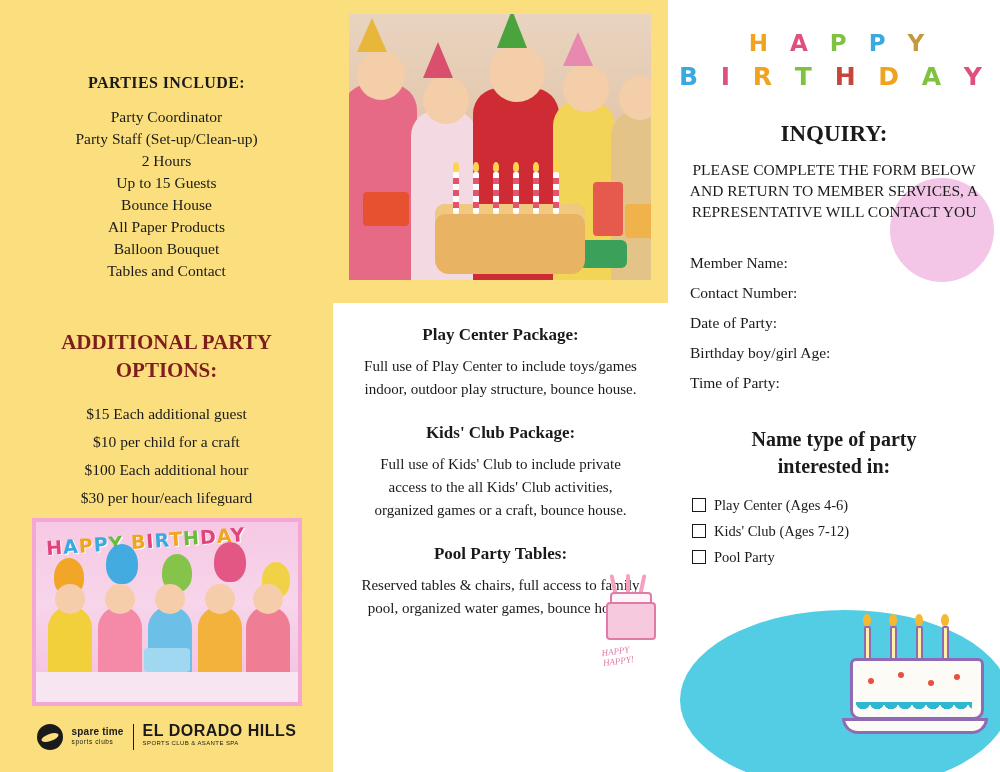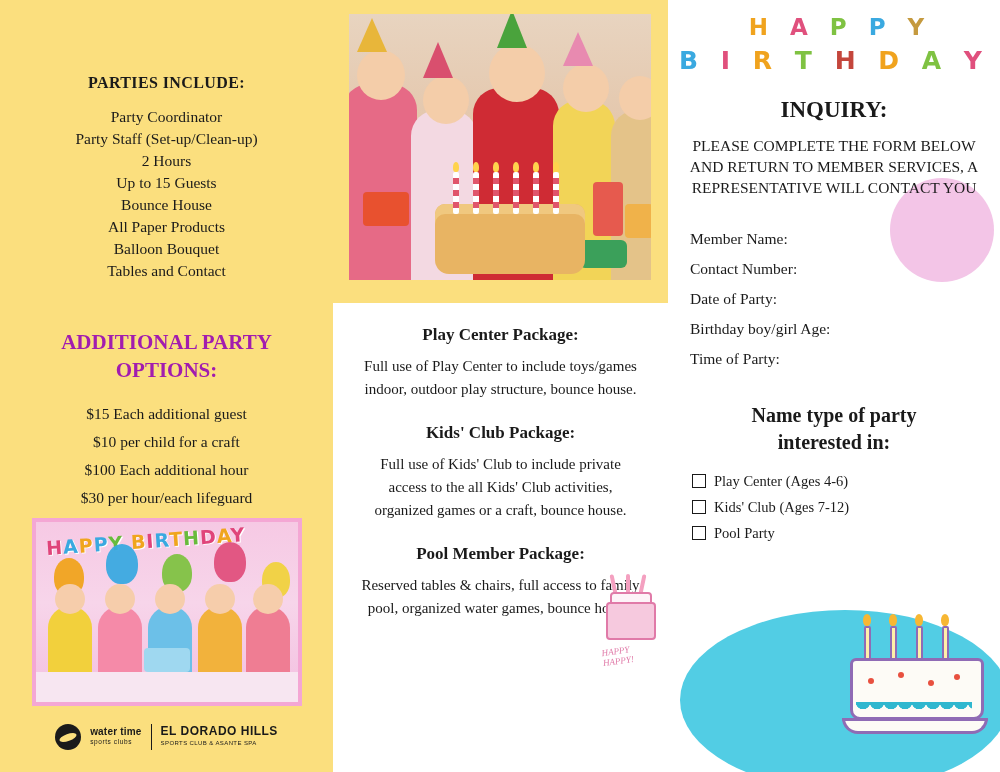--- a/index.html
+++ b/index.html
@@ -43,21 +43,21 @@
     color: #1a1a1a;
     line-height: 22px;
   }
   .include-list div {
     padding: 0;
   }
   .additional-title {
     text-align: center;
     font-weight: bold;
     font-size: 21px;
-    color: #a21caf;
+    color: #7f1d1d;
     line-height: 28px;
     margin-top: 46px;
   }
   .options-list {
     margin-top: 16px;
     text-align: center;
     font-size: 15.5px;
     color: #1a1a1a;
     line-height: 28px;
   }
@@ -167,21 +167,21 @@
   .logo-divider {
     width: 1px;
     height: 26px;
     background: #1a1a1a;
   }
   .logo-right-text {
     font-family: "Liberation Sans", sans-serif;
     text-align: left;
     line-height: 12px;
   }
-  .logo-right-text .r1 { font-size: 12px; font-weight: bold; letter-spacing: .5px; color:#1a1a1a; }
+  .logo-right-text .r1 { font-size: 16px; font-weight: bold; letter-spacing: .5px; color:#1a1a1a; }
   .logo-right-text .r2 { font-size: 6px; letter-spacing: .4px; color:#1a1a1a; }
 
   
   .panel-mid {
     width: 335px;
     height: 772px;
     background: #ffffff;
     position: relative;
     box-sizing: border-box;
   }
@@ -352,32 +352,32 @@
   }
   .hb-line {
     position: relative;
     text-align: center;
     font-family: "DejaVu Sans", sans-serif;
     font-weight: bold;
     letter-spacing: 7px;
     font-size: 23px;
     z-index: 3;
   }
-  .hb1 { margin-top: 14px; padding-left: 12px; }
+  .hb1 { margin-top: 30px; padding-left: 12px; }
   .hb2 { margin-top: 6px; font-size: 25px; }
   .hb-line span { display: inline-block; }
 
   .inquiry-title {
     position: relative;
     z-index: 3;
     text-align: center;
     font-weight: bold;
     font-size: 23px;
     color: #1a1a1a;
-    margin-top: 22px;
+    margin-top: 30px;
   }
   .inquiry-text {
     position: relative;
     z-index: 3;
     text-align: center;
     font-size: 15.5px;
     line-height: 21px;
     color: #1a1a1a;
     margin-top: 12px;
     padding: 0 16px;
@@ -548,21 +548,21 @@
           <div class="head"></div>
         </div>
 
       <div class="table-front"></div>
       <div class="cake-mini"></div>
     </div>
 
     <div class="logo-row">
       <div class="logo-mark"></div>
       <div class="logo-left-text">
-        <div class="l1">water time</div>
+        <div class="l1">spare time</div>
         <div class="l2">sports clubs</div>
       </div>
       <div class="logo-divider"></div>
       <div class="logo-right-text">
         <div class="r1">EL DORADO HILLS</div>
         <div class="r2">SPORTS CLUB &amp; ASANTE SPA</div>
       </div>
     </div>
   </div>
 
@@ -612,21 +612,21 @@
       </div>
     </div>
 
     <div class="mid-body">
       <div class="pkg-title">Play Center Package:</div>
       <div class="pkg-body">Full use of Play Center to include toys/games indoor, outdoor play structure, bounce house.</div>
 
       <div class="pkg-title">Kids' Club Package:</div>
       <div class="pkg-body">Full use of Kids' Club to include private access to the all Kids' Club activities, organized games or a craft, bounce house.</div>
 
-      <div class="pkg-title">Pool Member Package:</div>
+      <div class="pkg-title">Pool Party Tables:</div>
       <div class="pkg-body">Reserved tables &amp; chairs, full access to family pool, organized water games, bounce house.</div>
     </div>
 
     <div class="mid-cake-icon">
       <div class="mc-c" style="left:14px;transform:rotate(-12deg);"></div>
       <div class="mc-c" style="left:26px;"></div>
       <div class="mc-c" style="left:38px;transform:rotate(12deg);"></div>
       <div class="mc-top"></div>
       <div class="mc-base"></div>
       <div class="mc-text">HAPPY HAPPY!</div>

